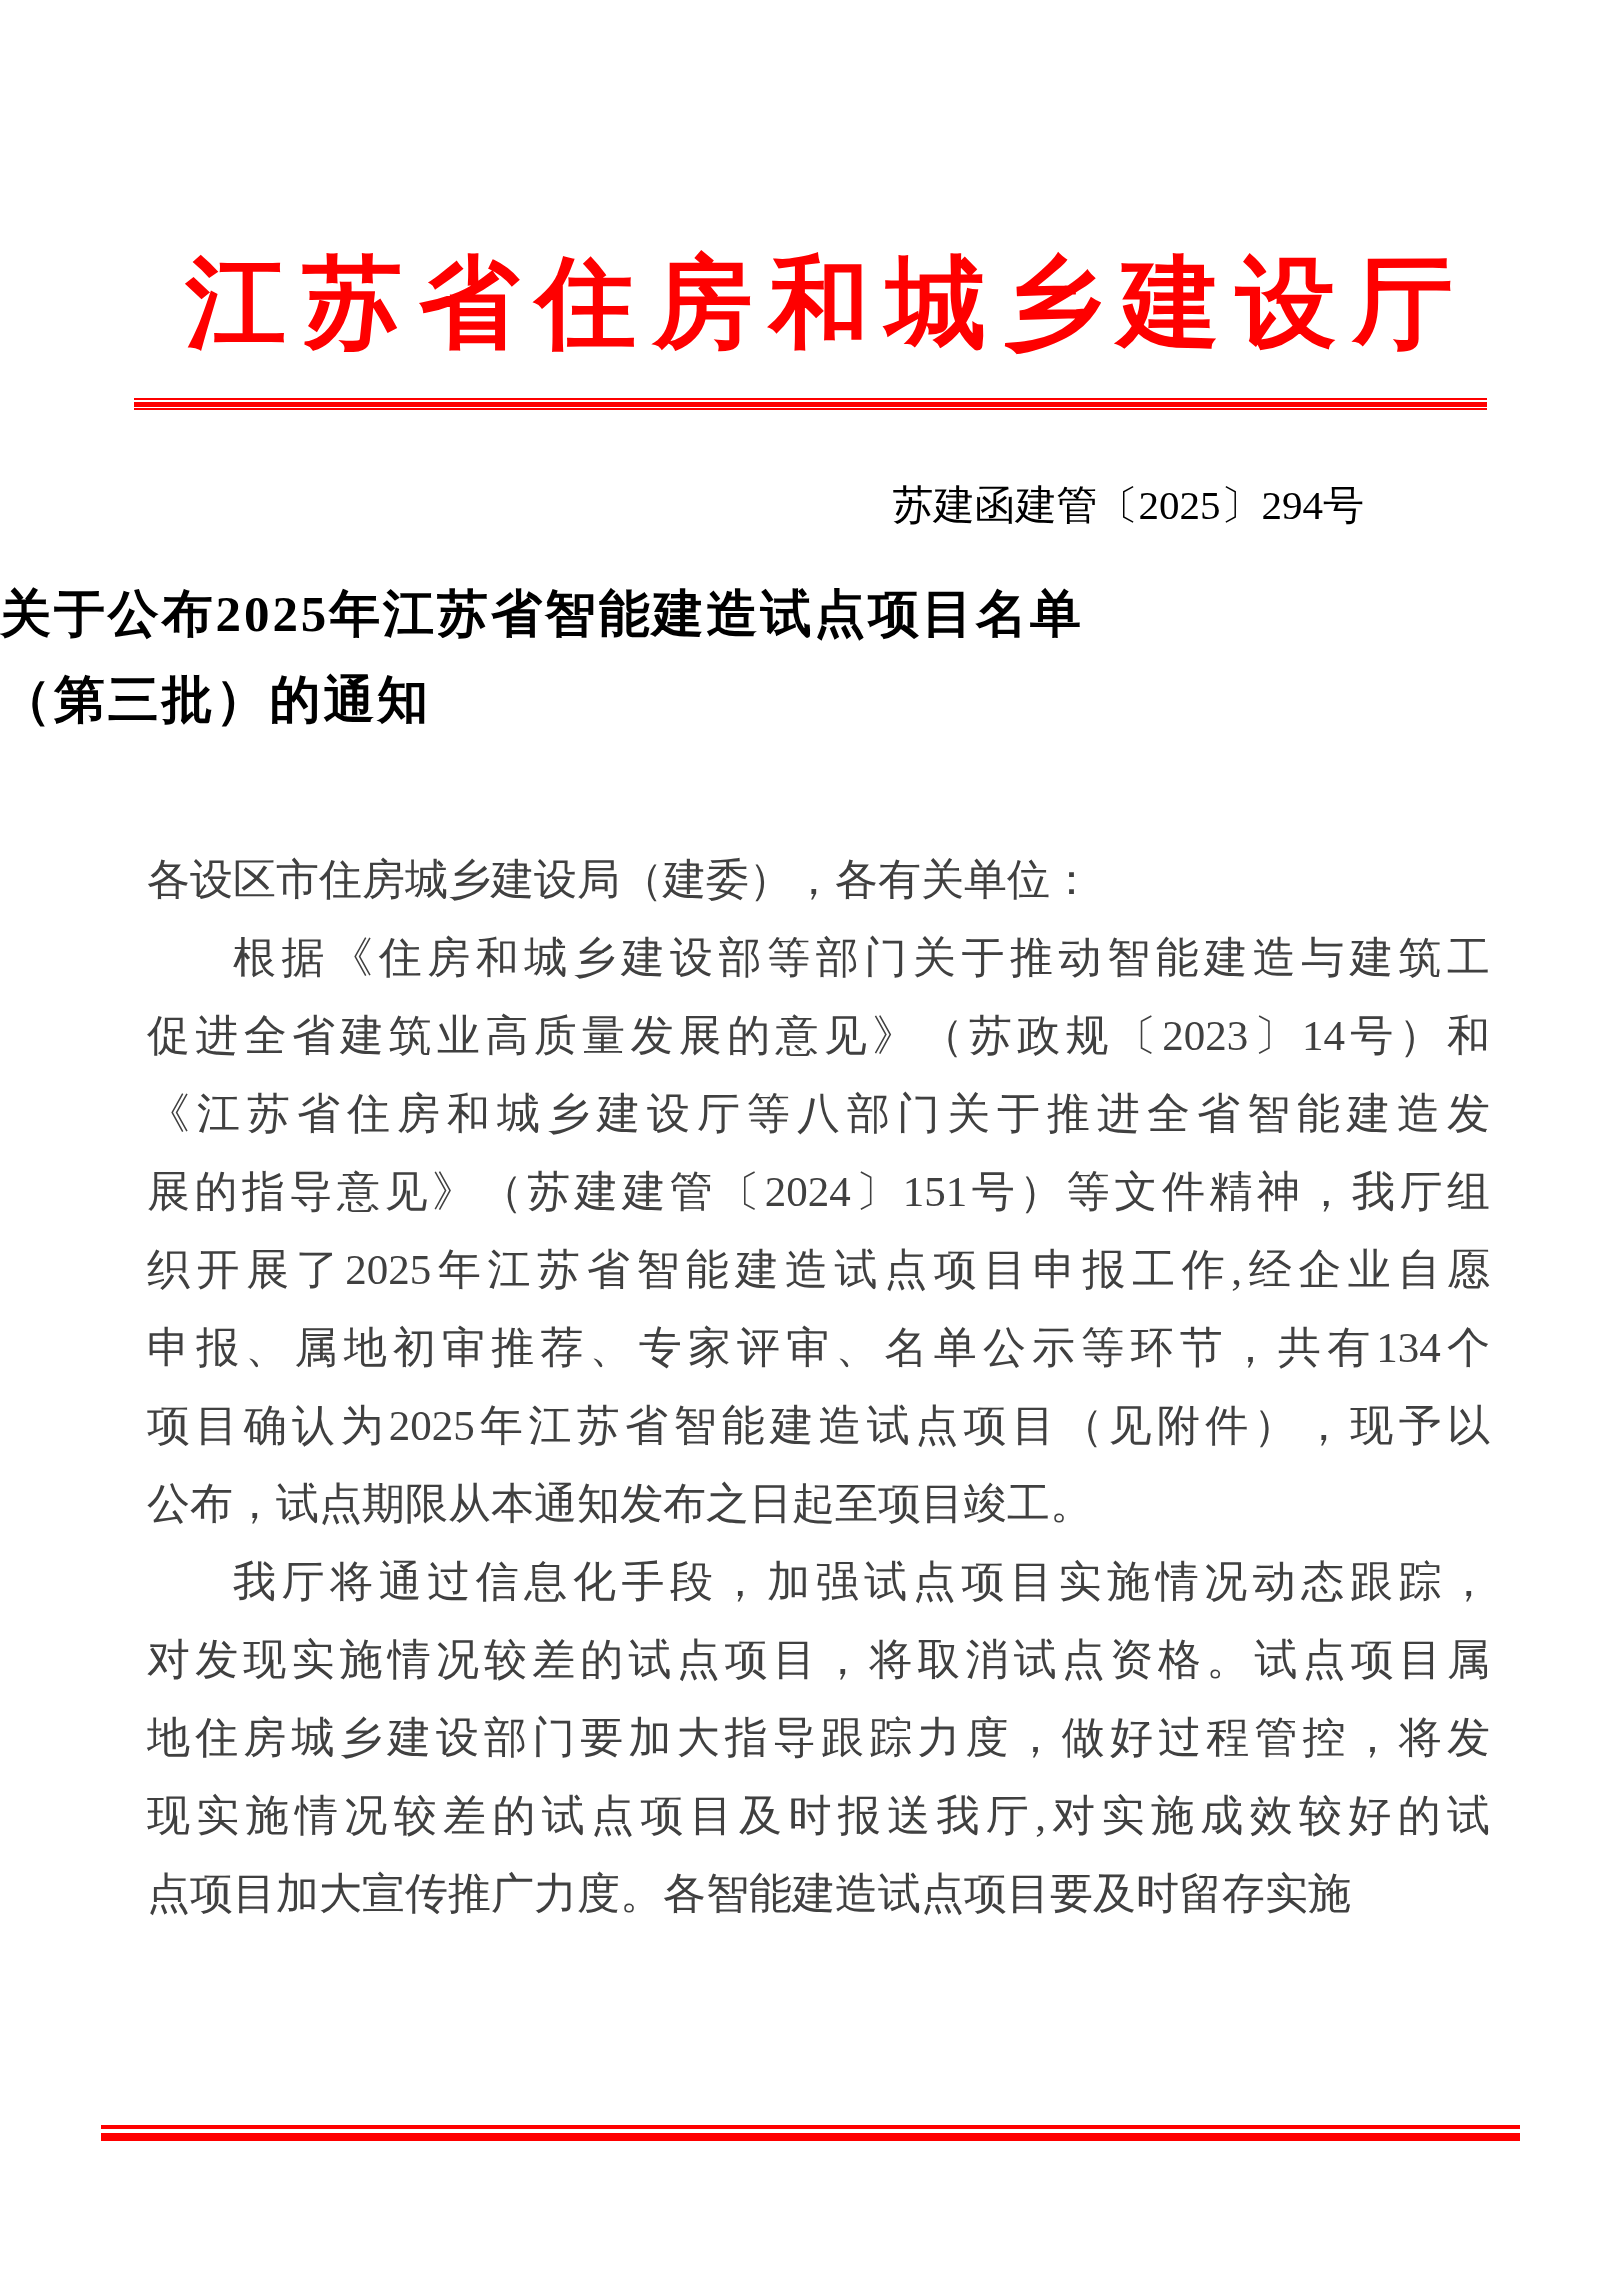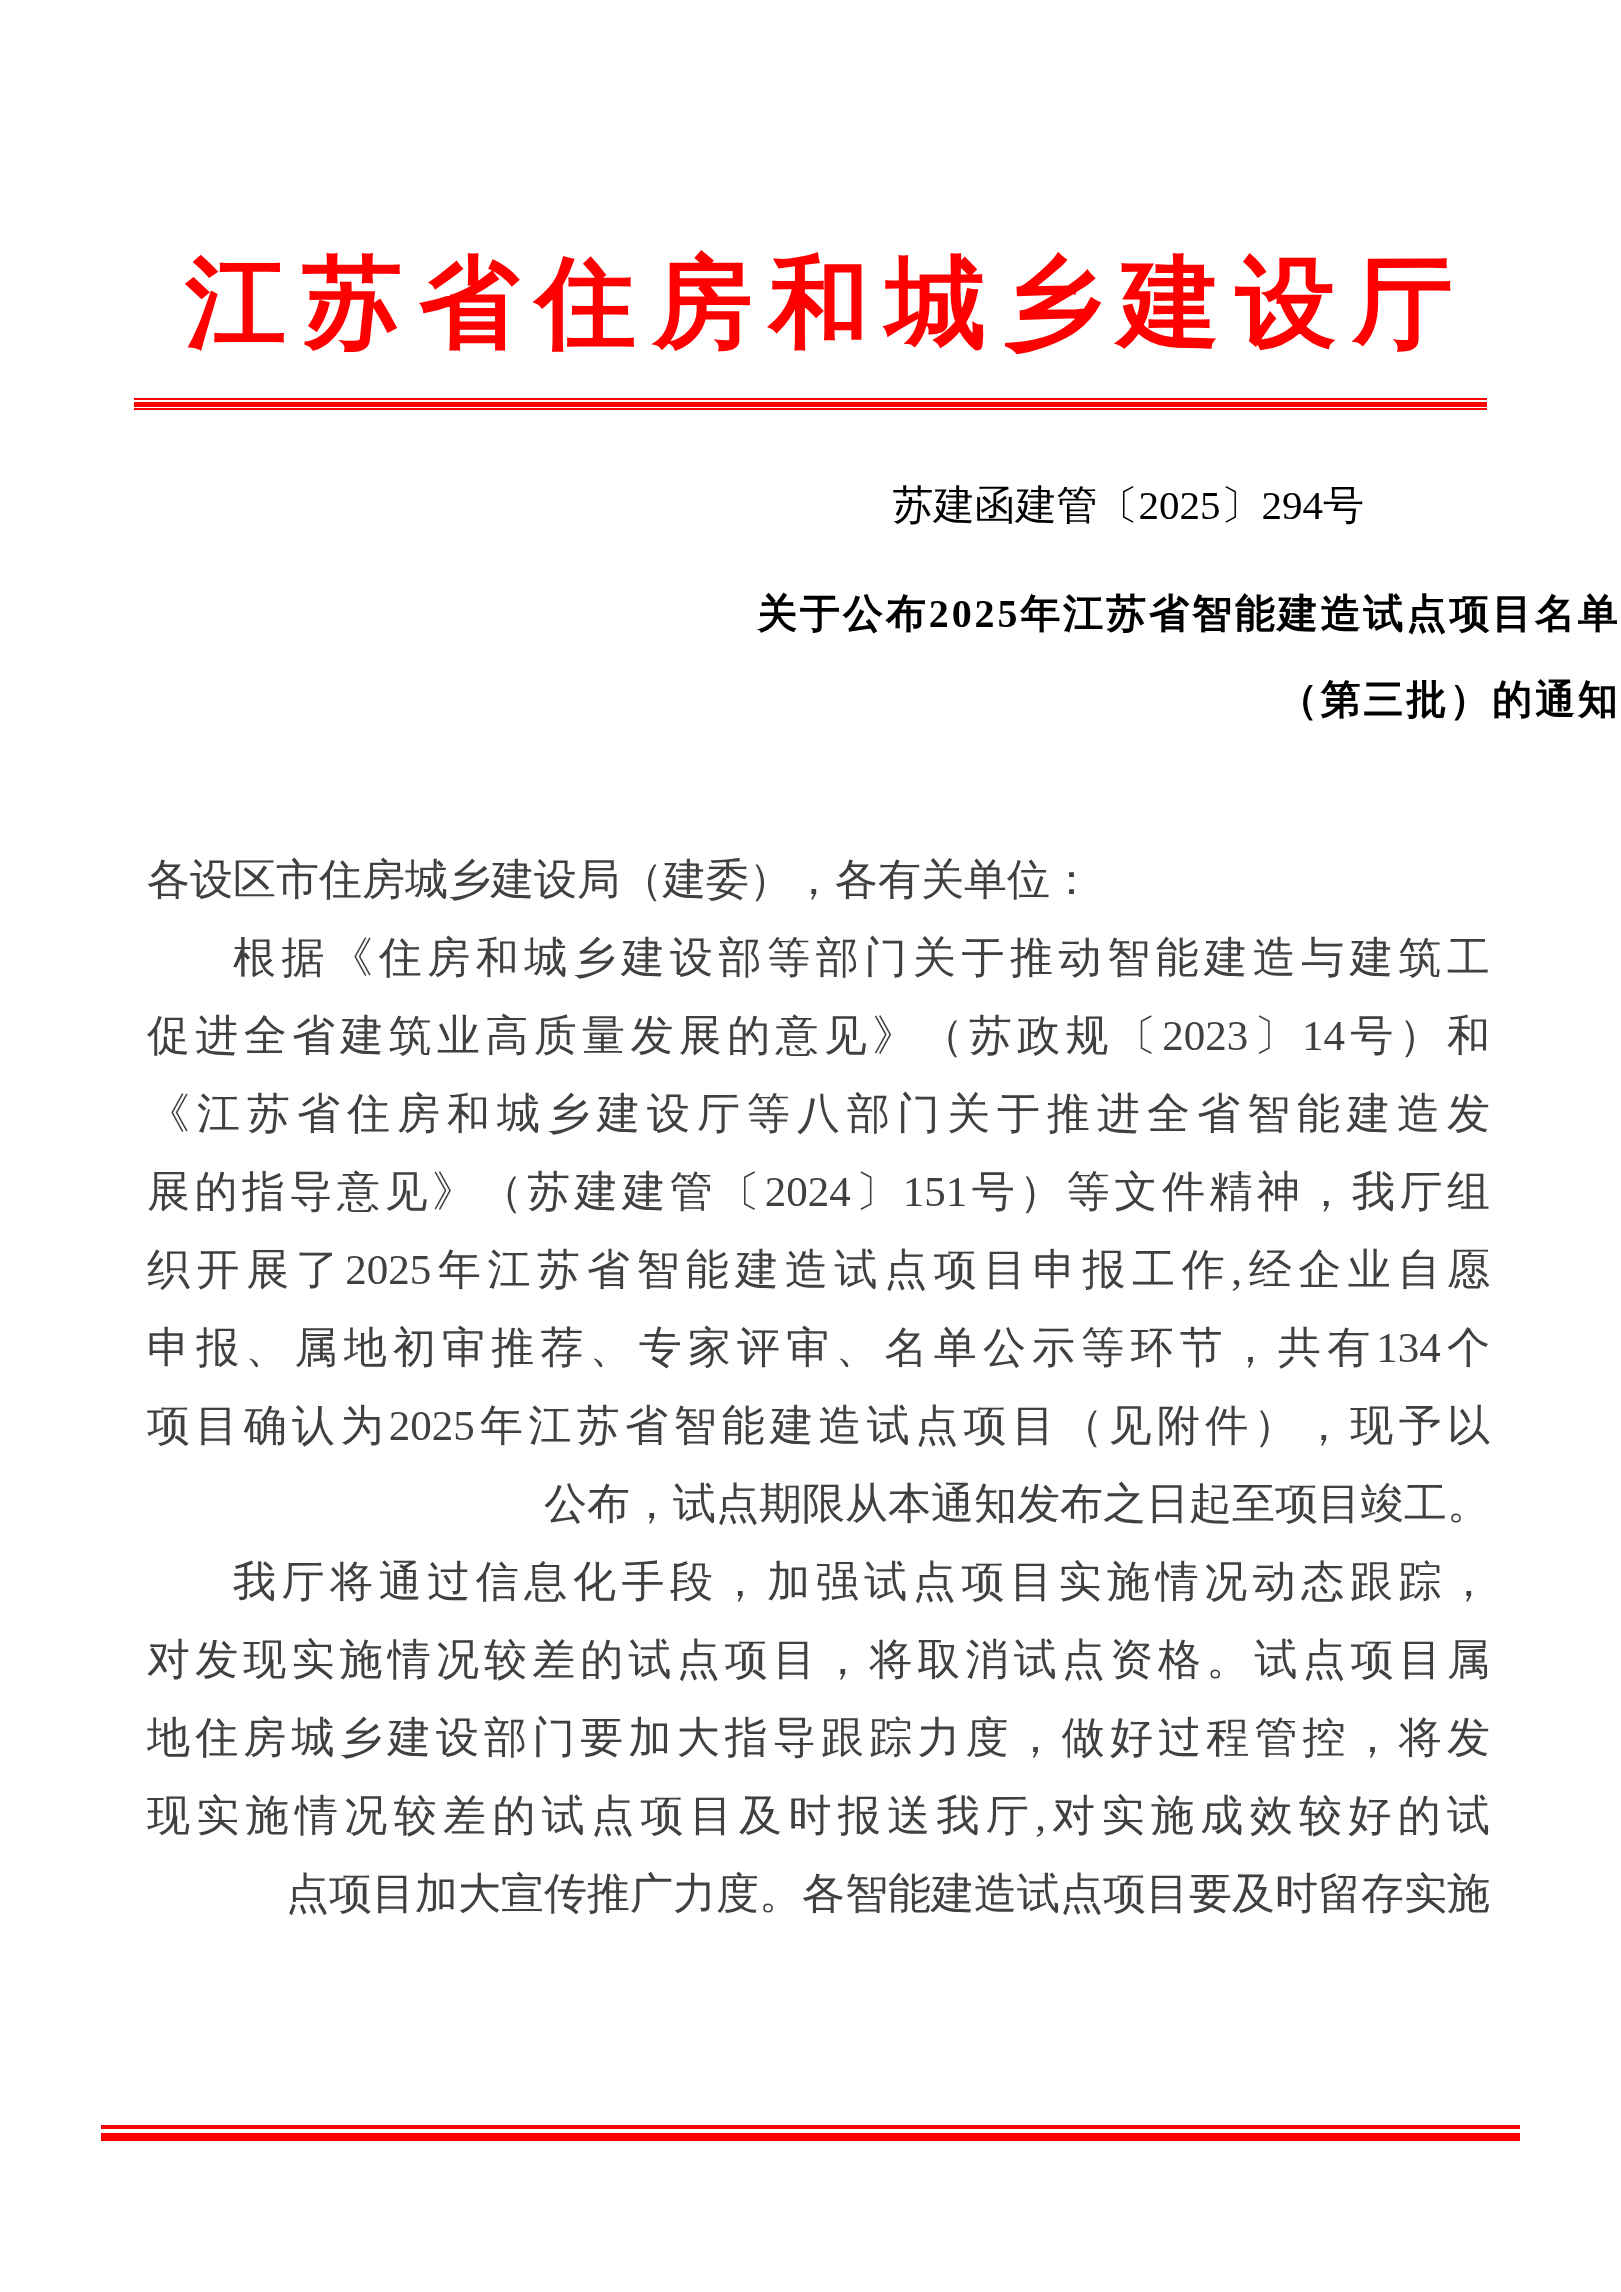--- a/index.html
+++ b/index.html
@@ -53,22 +53,22 @@
     font-size: 41px;
     line-height: 55px;
     color: #000000;
     white-space: nowrap;
   }
   .notice-title {
     position: absolute;
     top: 571px;
     left: 0;
     width: 1621px;
-    text-align: right;
-    font-size: 40px;
+    text-align: left;
+    font-size: 51px;
     font-weight: bold;
     line-height: 86px;
     letter-spacing: 2.9px;
     color: #000000;
   }
   .body-block {
     position: absolute;
     top: 841px;
     left: 147px;
     width: 1343px;
@@ -80,21 +80,21 @@
     text-align: left;
   }
   .body-line {
     width: 100%;
   }
   .body-line.full {
     text-align: justify;
     text-align-last: justify;
   }
   .body-line.last {
-    text-align: right;
+    text-align: left;
   }
   .body-line.indent {
     text-indent: 2em;
   }
   .rule-bottom {
     position: absolute;
     top: 2125px;
     left: 101px;
     width: 1419px;
     height: 15.7px;

